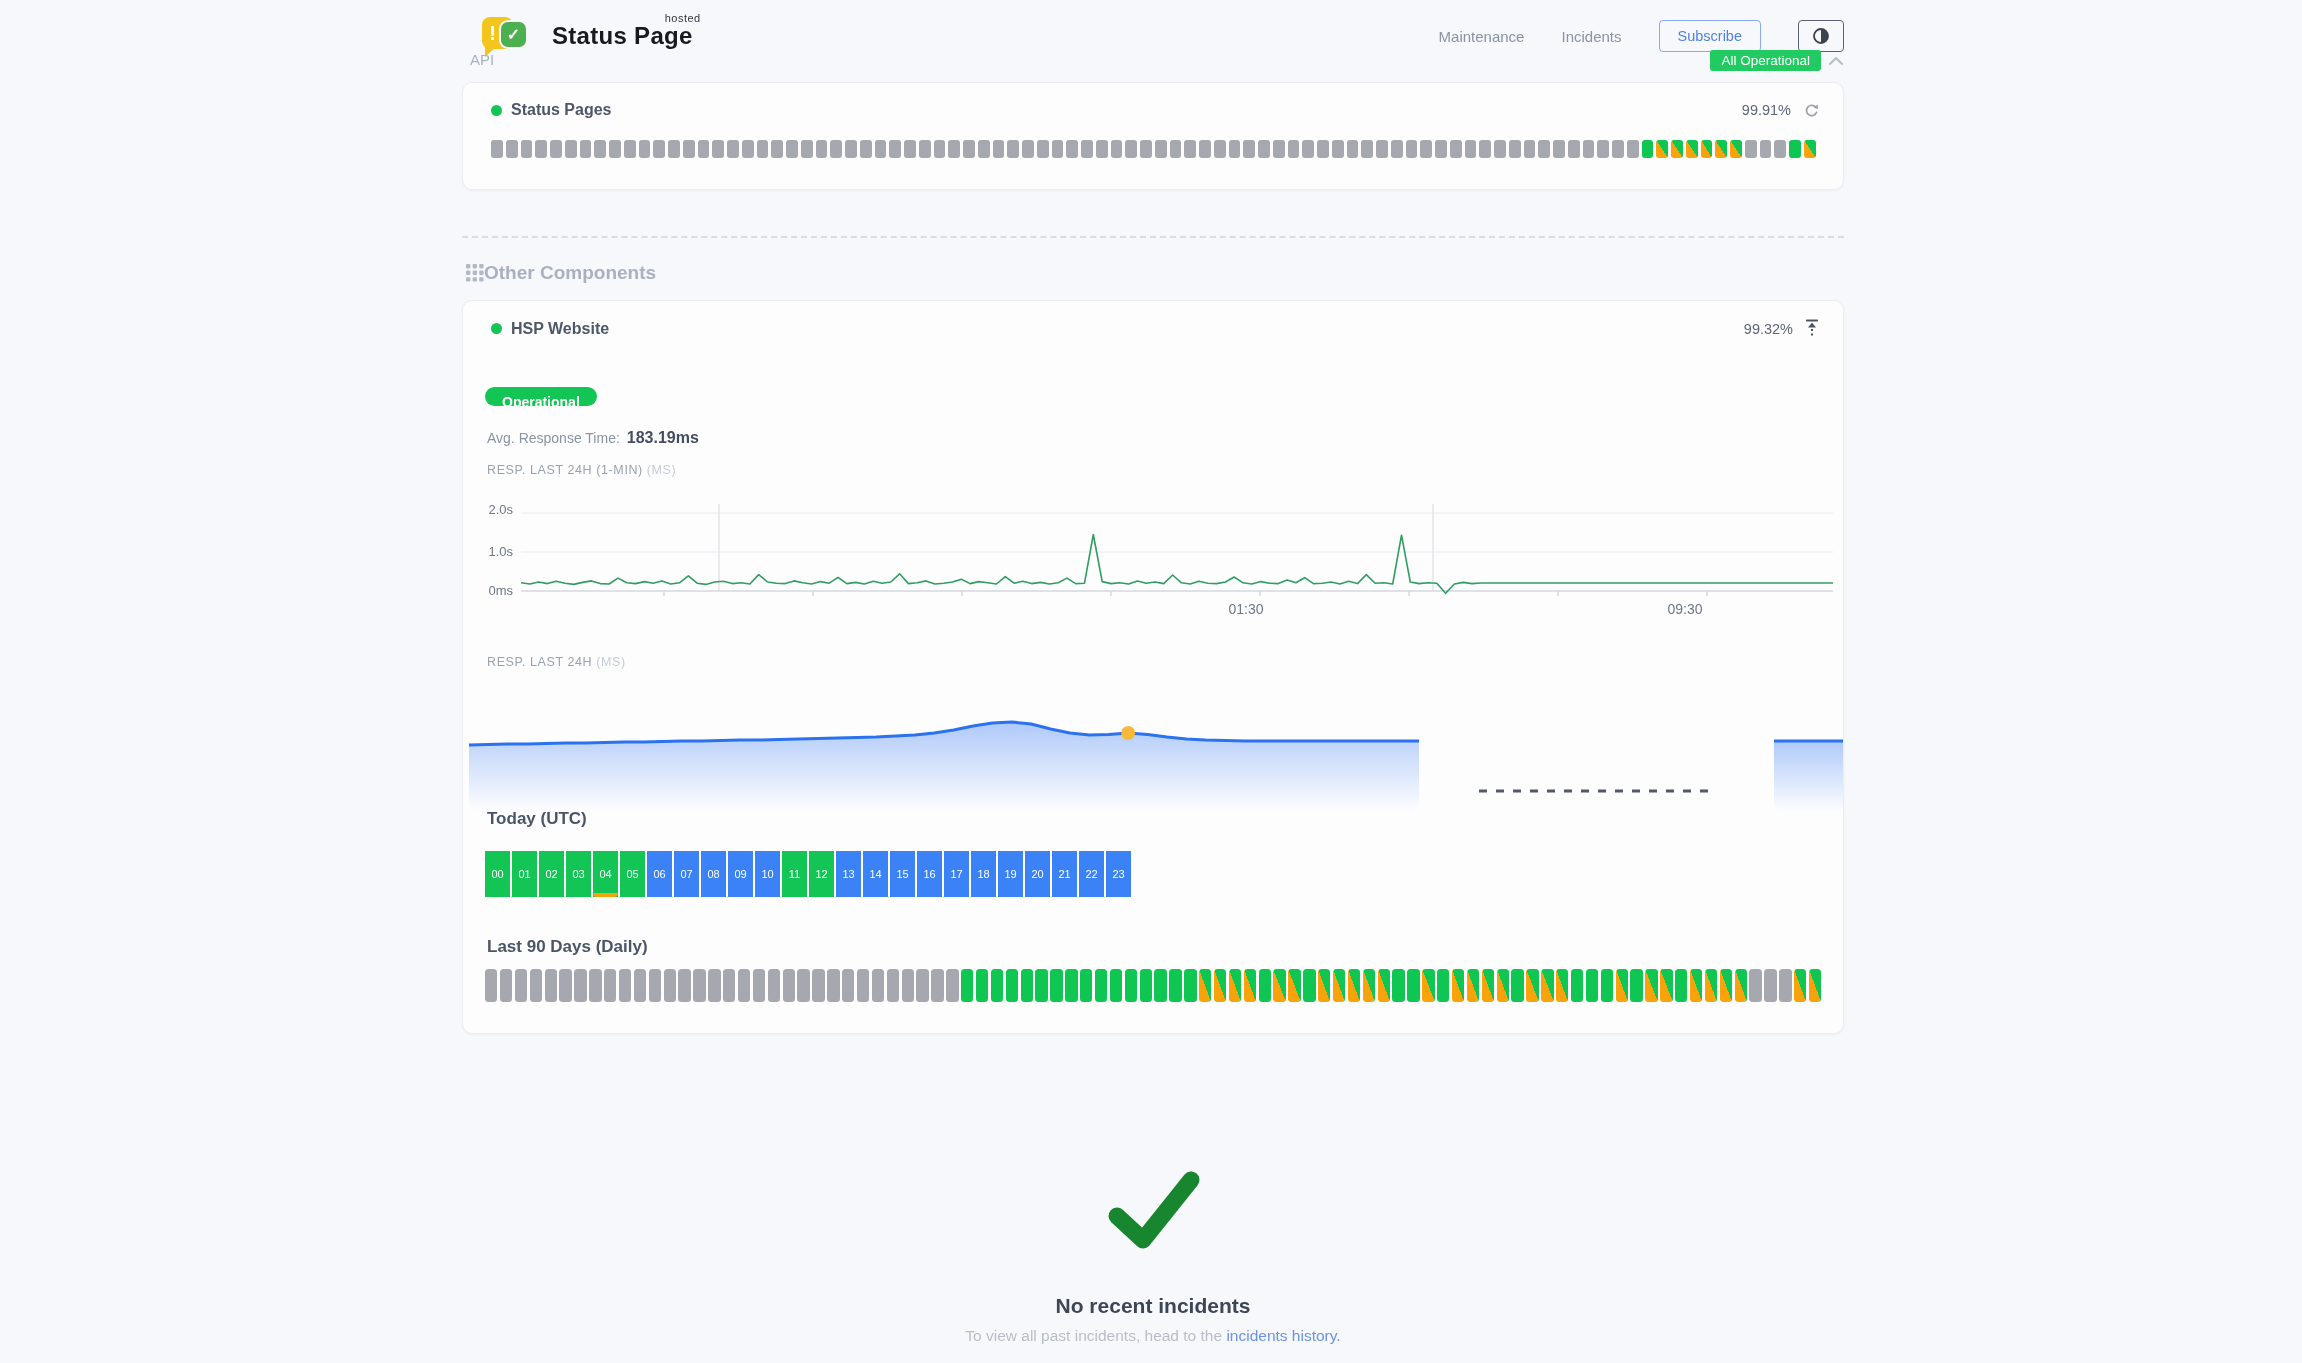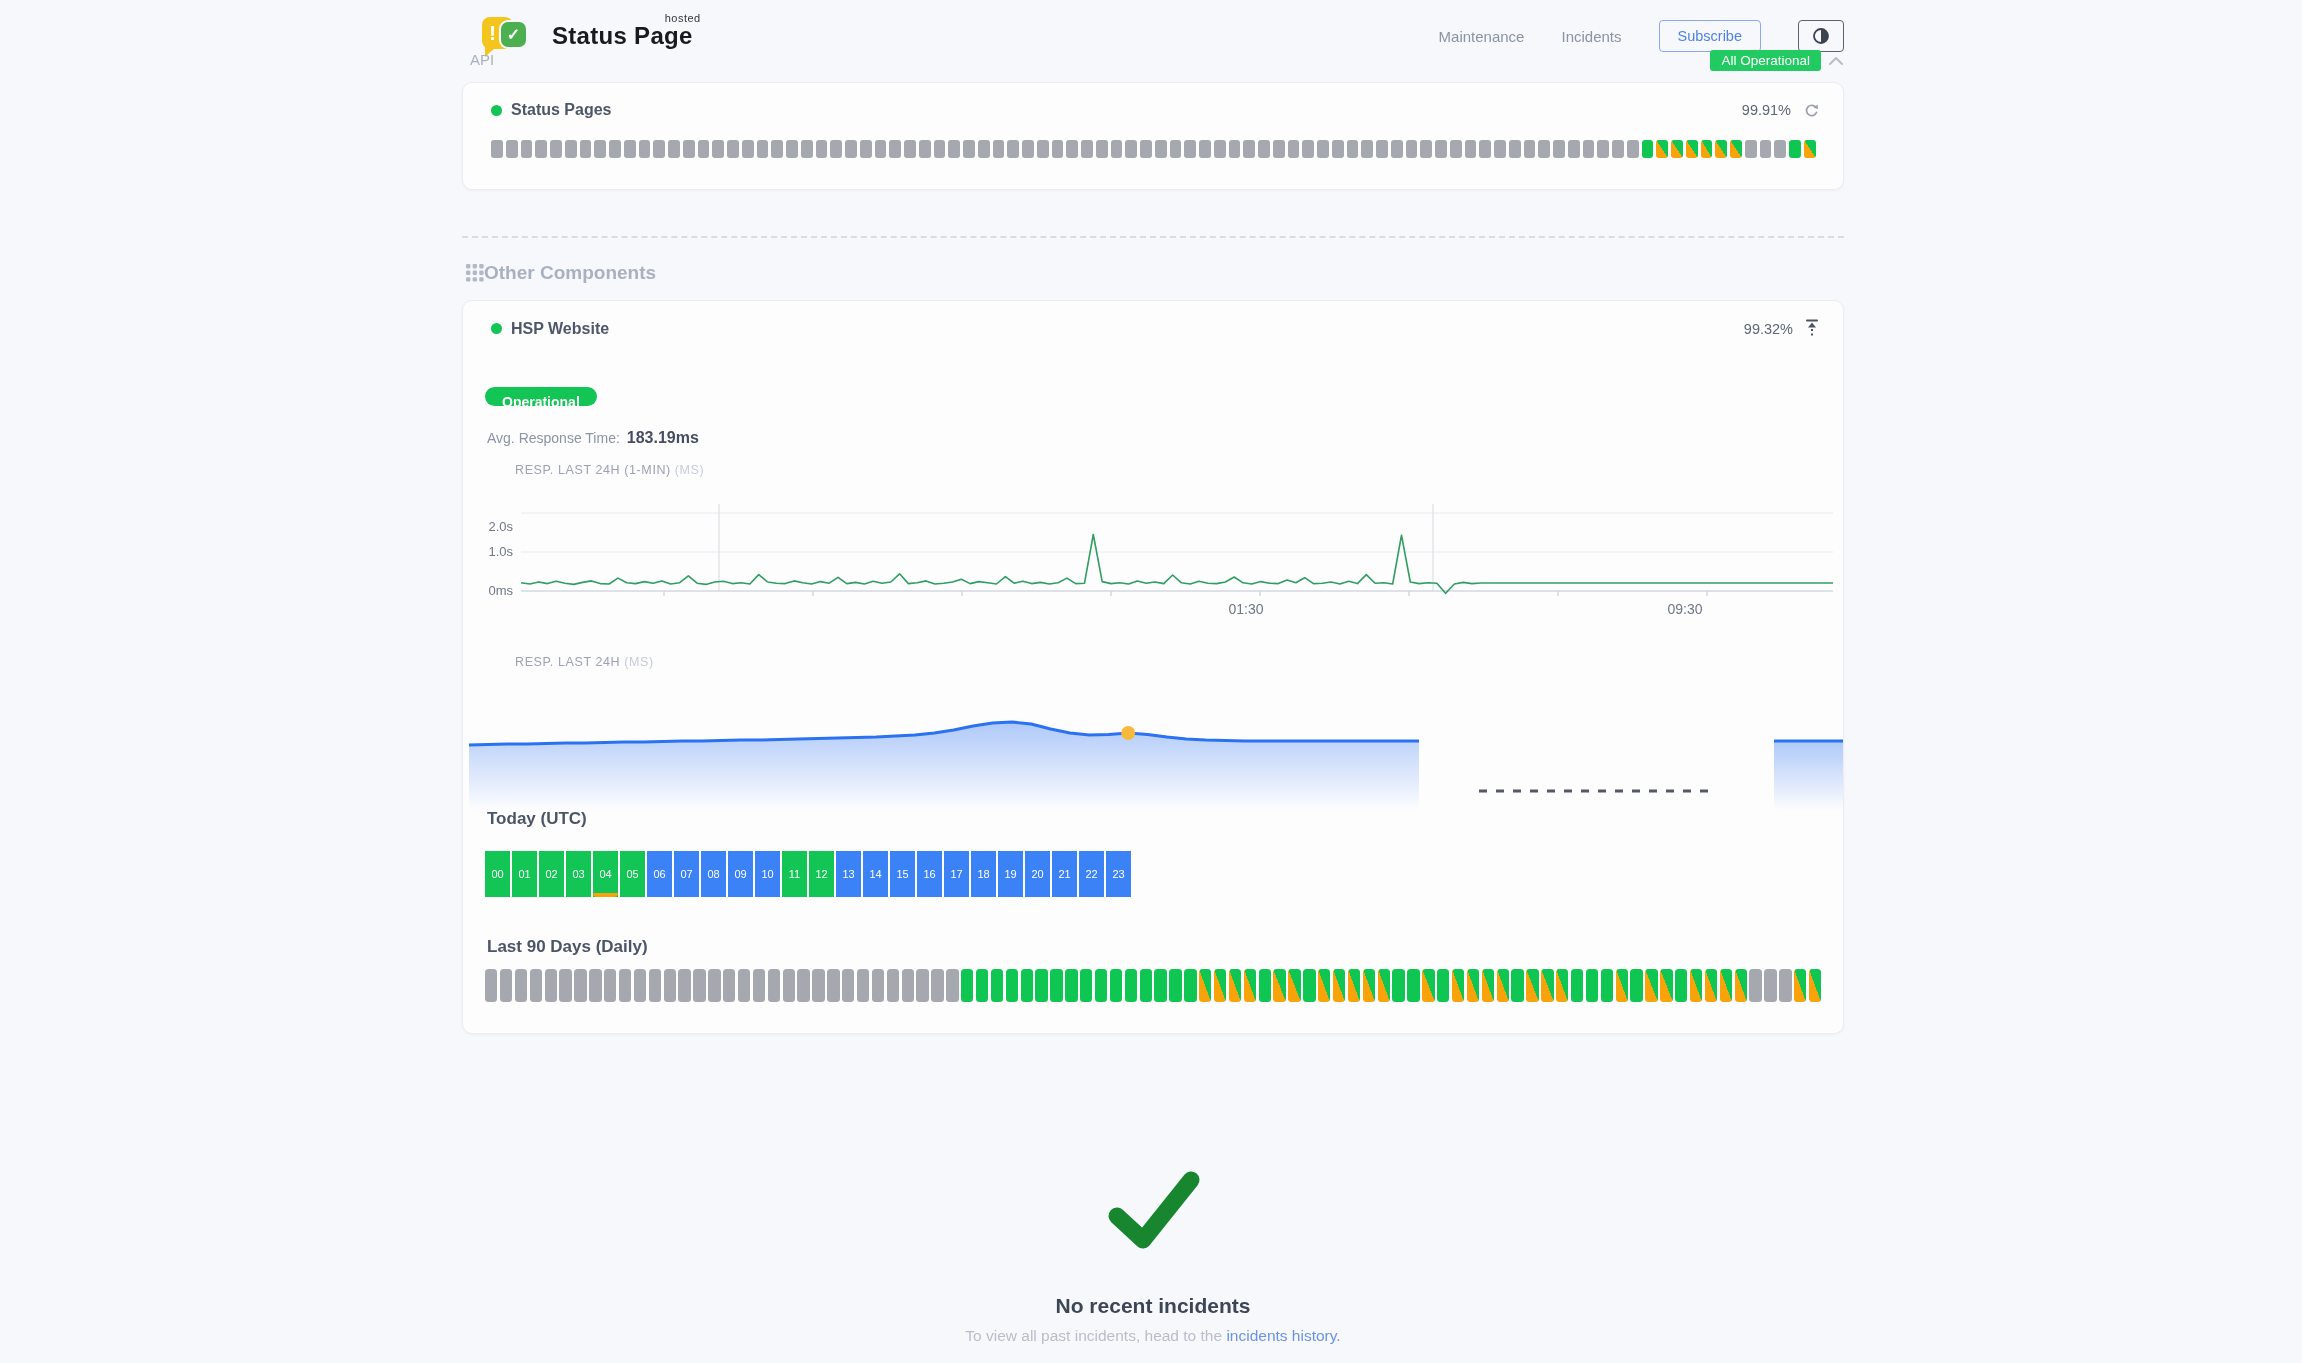--- a/index.html
+++ b/index.html
@@ -56,27 +56,27 @@
 
   .divider{position:absolute;top:236px;left:0;width:1382px;border-top:2px dashed #d9dce3;}
   .section-head{position:absolute;top:262px;left:4px;display:flex;align-items:center;gap:0;
         font-size:19px;font-weight:bold;color:#a9b1c0;}
 
   
   .pill{position:absolute;top:86px;left:22px;height:19px;line-height:31px;padding:0 17px;
         background:#12c554;color:#fff;border-radius:16px;font-size:14px;font-weight:bold;}
   .avg{position:absolute;top:128px;left:24px;font-size:14px;color:#8b94a5;}
   .avg .val{font-size:16px;color:#454e60;font-weight:bold;margin-left:7px;}
-  .chart-label{position:absolute;left:24px;font-size:12.5px;letter-spacing:.6px;color:#9aa3b2;margin-left:28px;}
+  .chart-label{position:absolute;left:24px;font-size:12.5px;letter-spacing:.6px;color:#9aa3b2;}
   .chart-label .unit{color:#c6ccd7;margin-left:4px;}
   .lbl1{top:162px;}
   .lbl2{top:354px;}
   .linechart{position:absolute;left:0;top:196px;width:1382px;height:130px;}
   .ytick{position:absolute;width:50px;text-align:right;font-size:13px;color:#6f7785;line-height:15px;}
-  .yt0{top:22px;}.yt1{top:47px;}.yt2{top:86px;}
+  .yt0{top:5px;}.yt1{top:47px;}.yt2{top:86px;}
   .xtick{position:absolute;top:104px;width:60px;text-align:center;font-size:14px;color:#6f7785;}
   .xt0{left:753px;}.xt1{left:1192px;}
   .areachart{position:absolute;left:0;top:388px;width:1382px;height:122px;}
 
   .sub-title{position:absolute;left:24px;font-size:17px;font-weight:bold;color:#4b5568;}
   .tt{top:508px;}
   .dt{top:636px;}
   .hours{position:absolute;top:550px;left:22px;display:flex;gap:2px;}
   .hour{width:25px;height:46px;border-radius:0;display:flex;align-items:center;justify-content:center;
         font-size:11px;color:#fff;position:relative;cursor:pointer;}

